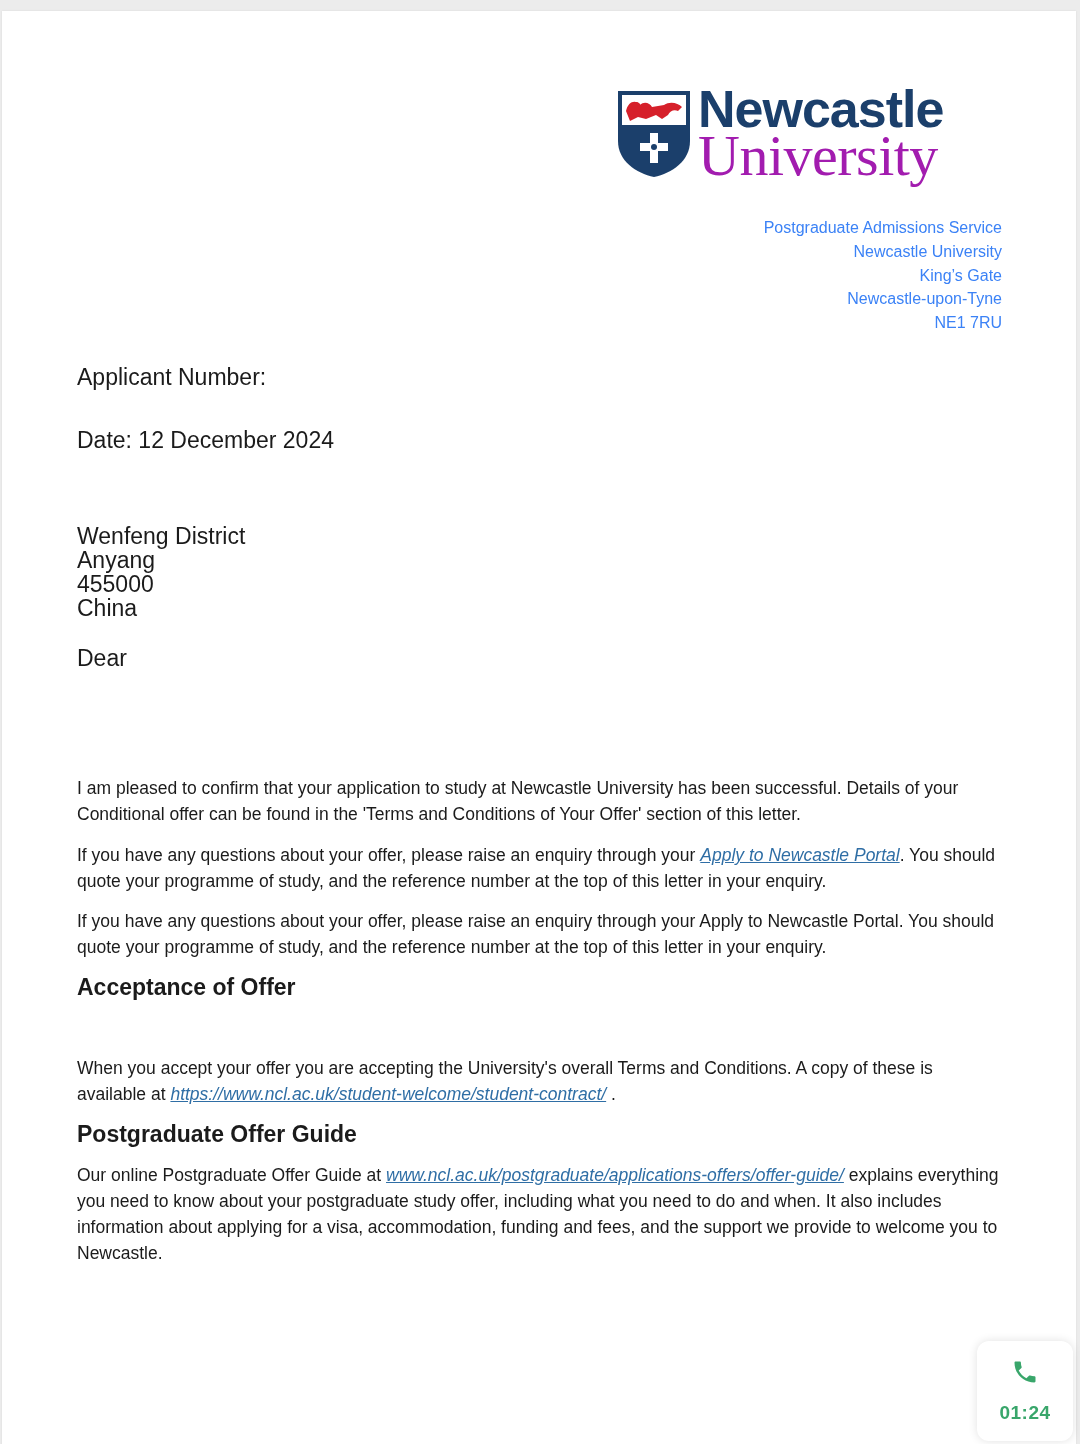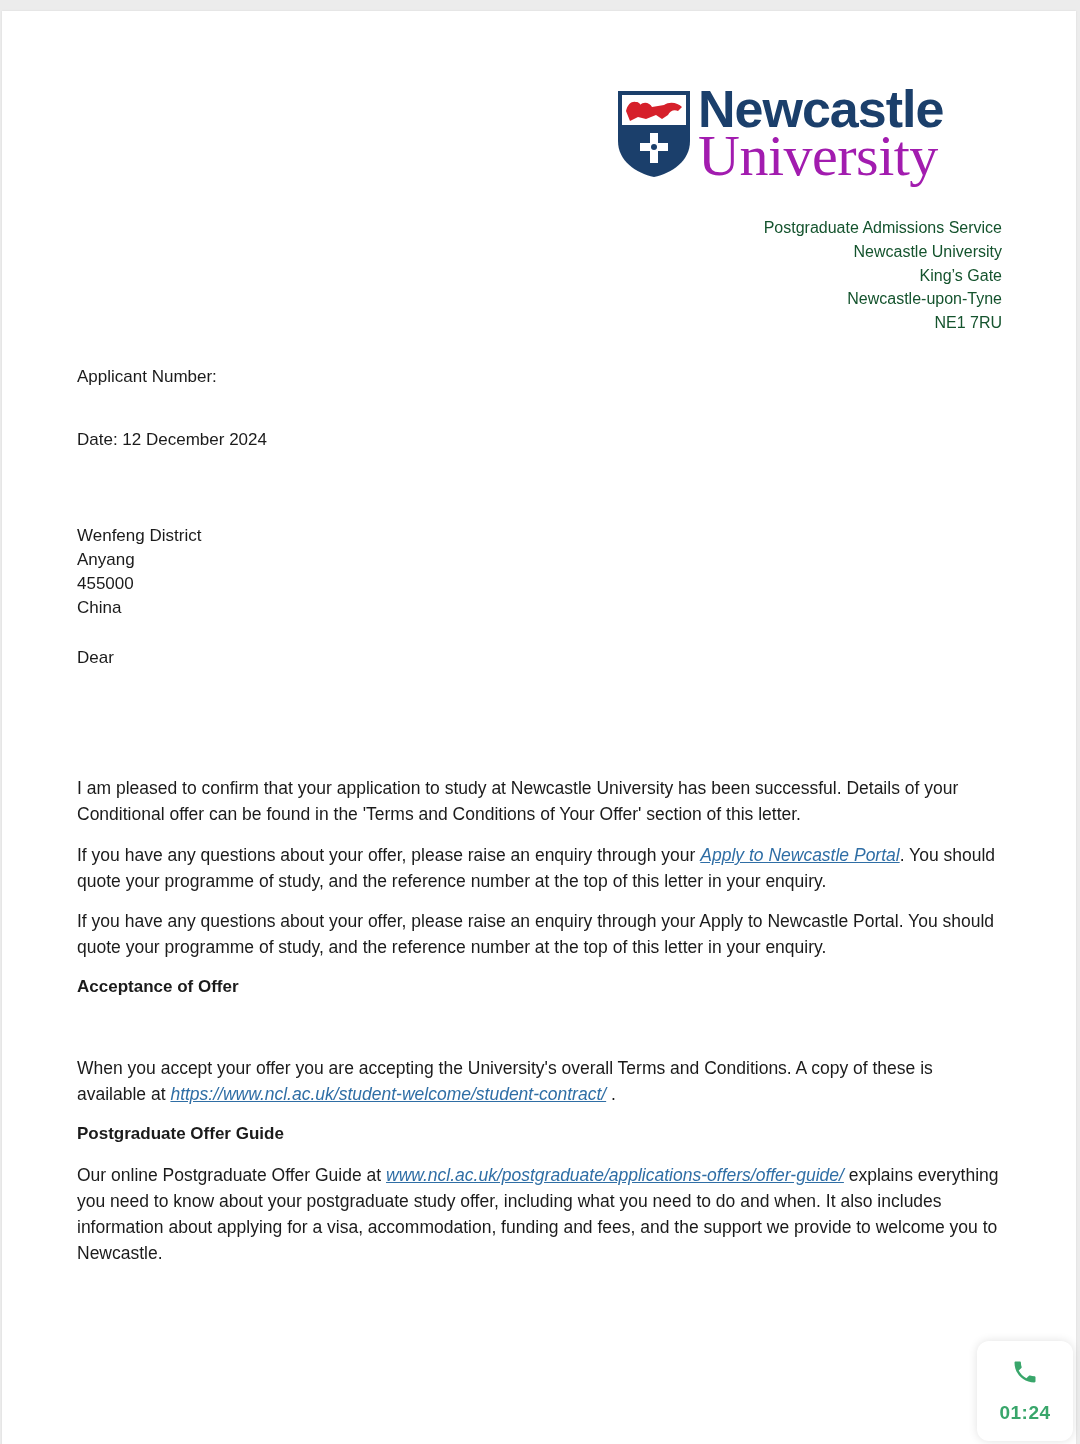--- a/index.html
+++ b/index.html
@@ -24,28 +24,28 @@
     font-family: "Liberation Sans", sans-serif; font-weight: bold;
     font-size: 52px; color: #1b3f6b; letter-spacing: -1px; line-height: 1;
   }
   .logo .wm2 {
     position: absolute; left: 82px; top: 38px;
     font-family: "Liberation Serif", serif;
     font-size: 58px; color: #a21caf; letter-spacing: -0.5px; line-height: 1;
   }
   .sender {
     position: absolute; right: 74px; top: 205px; text-align: right;
-    font-size: 16px; line-height: 23.8px; color: #14532d; margin-left: 8px;
+    font-size: 16px; line-height: 23.8px; color: #3b82f6; margin-left: 8px;
   }
   .sender div { white-space: nowrap; }
   .body-text {
     position: absolute; left: 75px; width: 945px;
     font-size: 17.5px; line-height: 26px; color: #1b1b1b;
   }
-  .line { position: absolute; left: 75px; font-size: 17px; line-height: 24px; white-space: nowrap; }
+  .line { position: absolute; left: 75px; font-size: 23px; line-height: 24px; white-space: nowrap; }
   .bold { font-weight: bold; }
   a.link { color: #2f6ea5; text-decoration: underline; font-style: italic; }
   .para { margin: 0; }
   .call-widget {
     position: absolute; left: 977px; top: 1341px; width: 96px; height: 100px;
     background: #ffffff; border-radius: 12px;
     box-shadow: 0 0 10px rgba(0,0,0,0.12);
     display: flex; flex-direction: column; align-items: center; justify-content: center;
   }
   .call-widget .phone { width: 28px; height: 28px; margin-bottom: 16px; }

